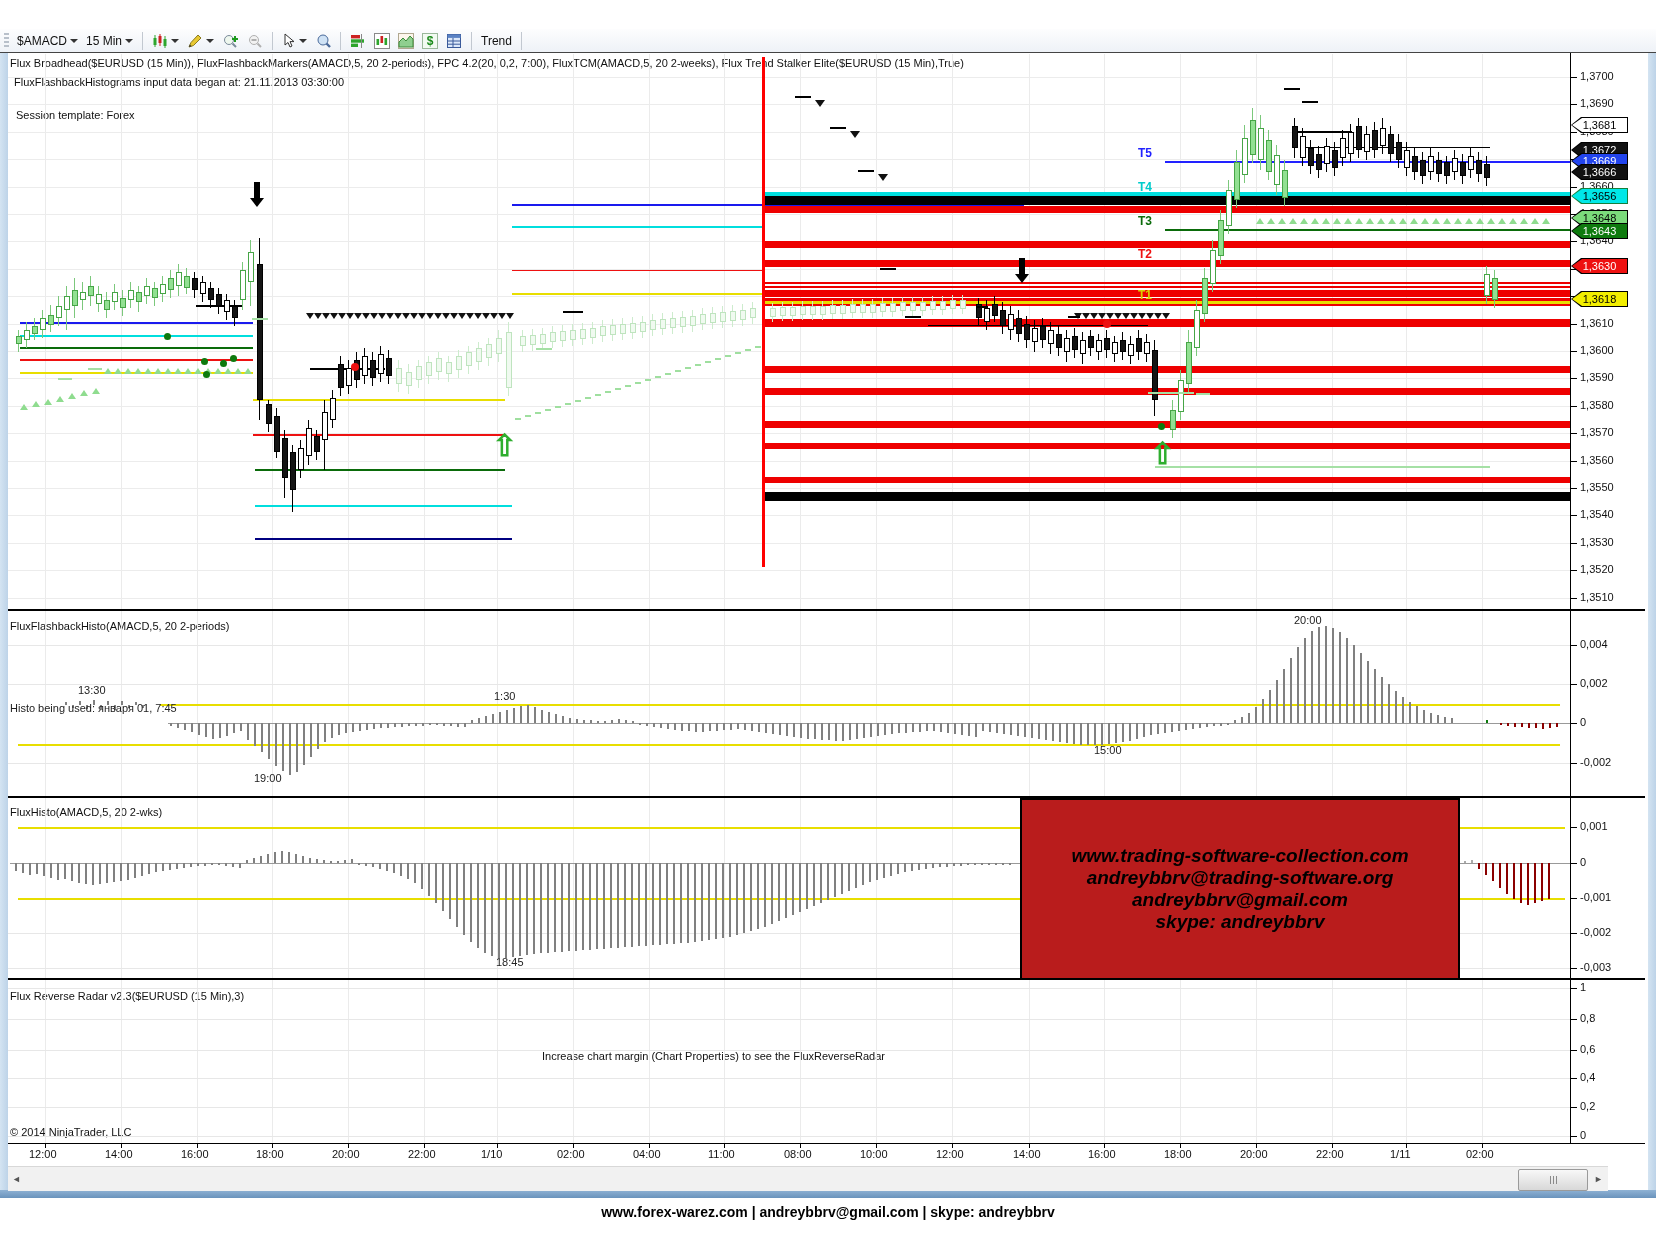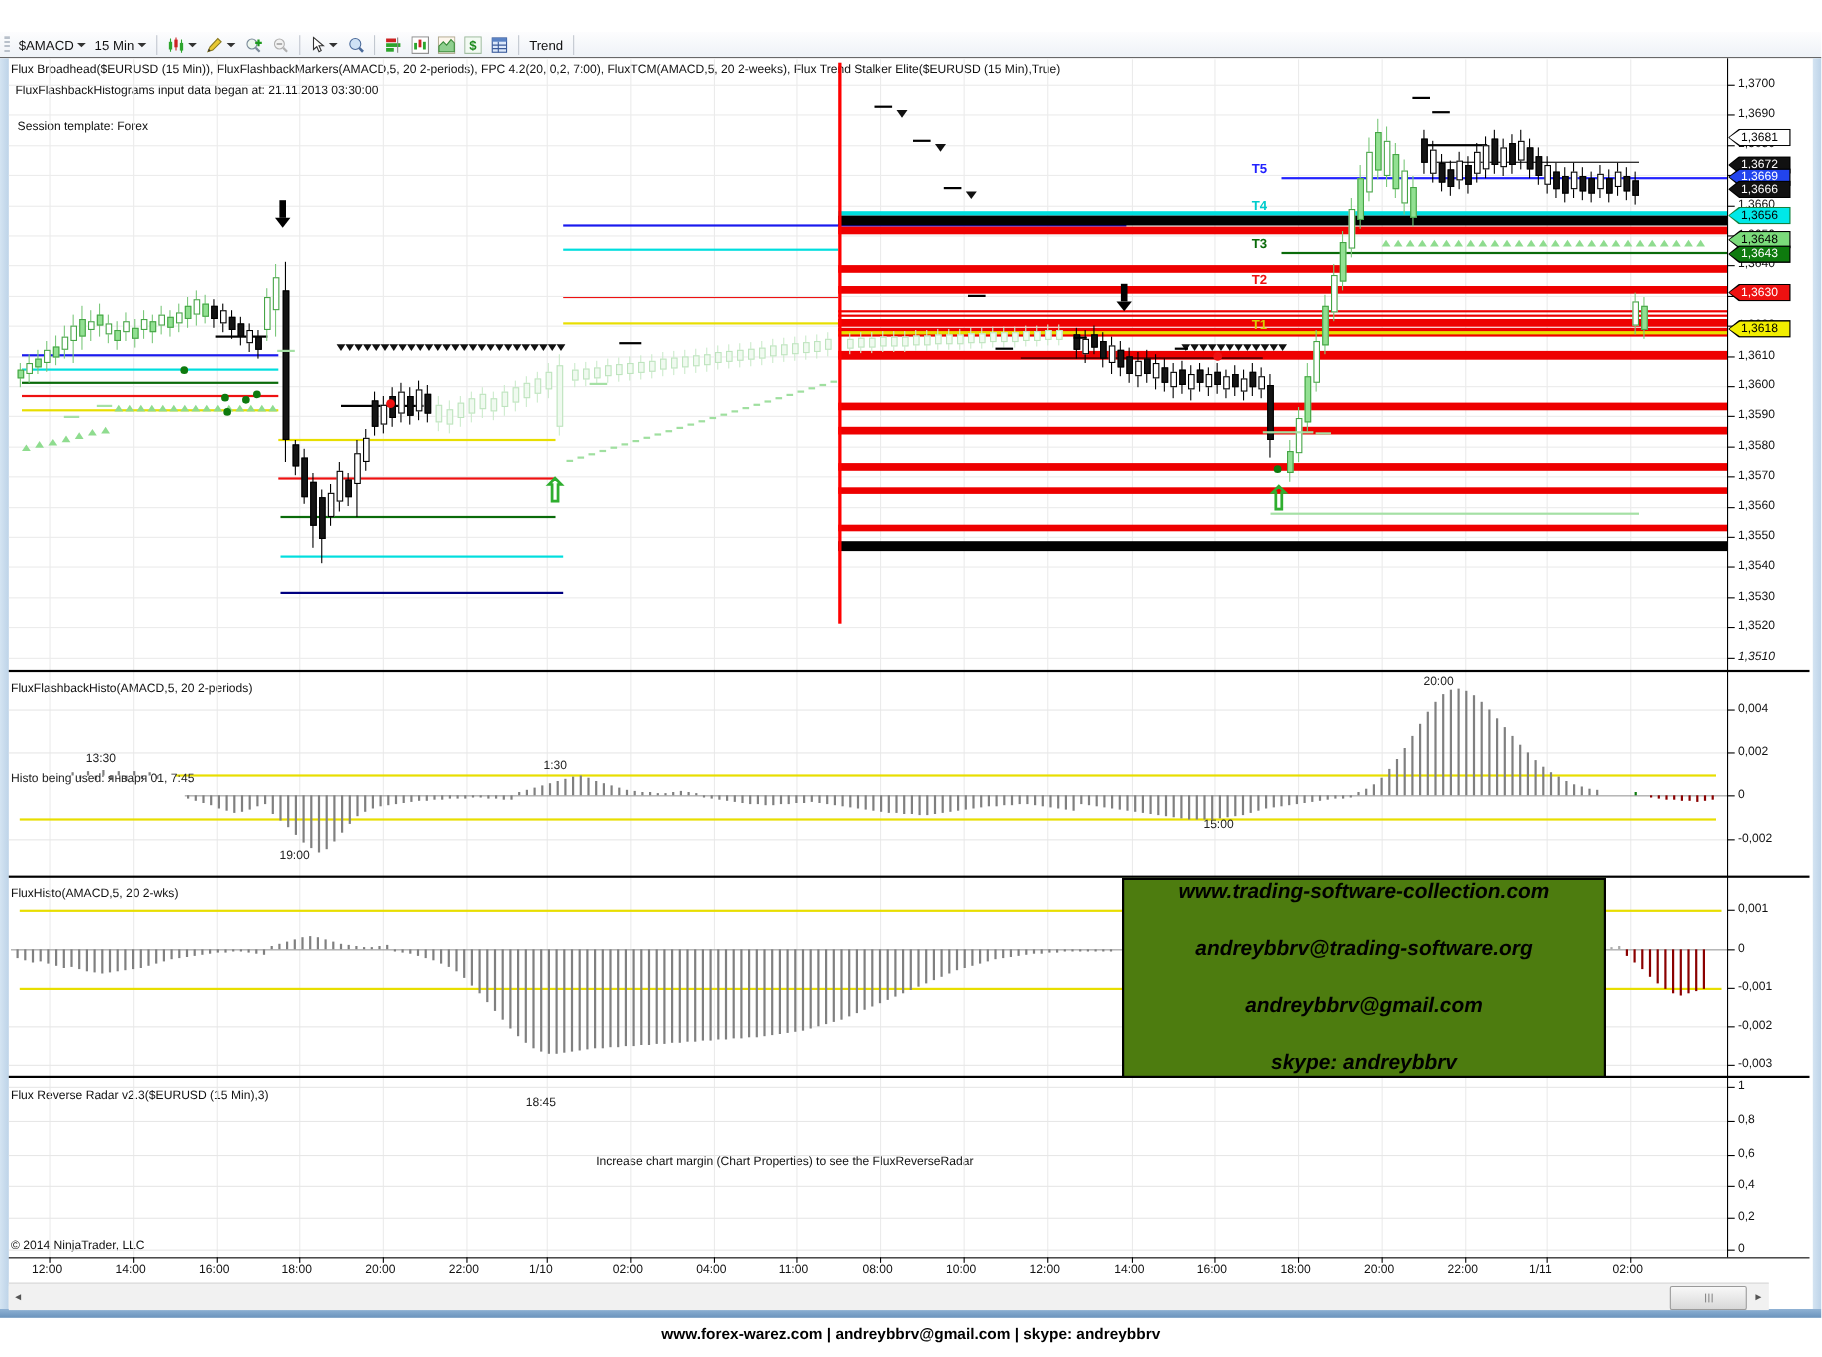--- a/index.html
+++ b/index.html
@@ -18,22 +18,22 @@
   .winbtn{width:32px;height:19px;margin-left:2px;border:1px solid #7e8finalize90;border:1px solid #8a98a8;border-radius:3px;
     background:linear-gradient(#fdfdfd,#d9e2ec);display:flex;align-items:center;justify-content:center;font-size:11px;color:#222;}
   #btn-close{background:linear-gradient(#e89a8e,#c14b38);border-color:#8a2a1c;}
   .grip{width:5px;height:16px;margin:0 4px;background:repeating-linear-gradient(#b8c0ca 0 2px,transparent 2px 4px);}
   
   .edge{background:linear-gradient(90deg,#d4e4f2,#bdd3e8);}
   #bottomedge{background:linear-gradient(#8fb2d4,#6a93bc);}
   
   .lbl{position:absolute;white-space:nowrap;font-size:11px;color:#111;}
   
-  #wmbox{left:1020px;top:798px;width:436px;height:178px;background:#4d7c0f;border:2px solid #000;
-    display:flex;flex-direction:column;justify-content:space-between;align-items:center;z-index:60;}
+  #wmbox{left:1020px;top:798px;width:436px;height:178px;background:#b91c1c;border:2px solid #000;
+    display:flex;flex-direction:column;justify-content:center;align-items:center;z-index:60;}
   #wmbox div{font-weight:bold;font-style:italic;font-size:19px;color:#000;white-space:nowrap;}
   
   #hscroll{left:8px;top:1166px;width:1600px;height:24px;background:#f1f1f1;border-top:1px solid #d8d8d8;}
   .sb-btn{position:absolute;top:2px;width:17px;height:20px;background:#f1f1f1;display:flex;align-items:center;justify-content:center;color:#555;font-size:9px;}
   #sb-thumb{position:absolute;left:1510px;top:2px;width:68px;height:20px;border:1px solid #9a9a9a;border-radius:2px;
     background:linear-gradient(#f8f8f8,#d8d8d8);display:flex;align-items:center;justify-content:center;gap:2px;}
   #sb-thumb i{width:1px;height:8px;background:#8a8a8a;}
   #footer-promo{left:0;top:1204px;width:1656px;text-align:center;font-size:14px;font-weight:bold;color:#000;}
 </style>
 </head>
@@ -1118,21 +1118,21 @@
     <div class="abs" style="left: 1015px; top: 274px; width: 0px; height: 0px; background: none; border-left: 7px solid transparent; border-right: 7px solid transparent; border-top: 9px solid rgb(0, 0, 0);"></div>
     <div class="abs" style="left: 492px; top: 428px; font-size: 30px; color: rgb(47, 174, 47); white-space: nowrap; font-weight: bold;">⇧</div>
     <div class="abs" style="left: 1150px; top: 436px; font-size: 30px; color: rgb(47, 174, 47); white-space: nowrap; font-weight: bold;">⇧</div>
     <div class="abs" style="left: 762px; top: 57px; width: 3px; height: 510px; background: rgb(255, 0, 0);"></div>
     <div class="abs" style="left: 78px; top: 684px; font-size: 11px; color: rgb(34, 34, 34); white-space: nowrap;">13:30</div>
     <div class="abs" style="left: 10px; top: 702px; font-size: 11px; color: rgb(34, 34, 34); white-space: nowrap;">Histo being used: января 01, 7:45</div>
     <div class="abs" style="left: 494px; top: 690px; font-size: 11px; color: rgb(34, 34, 34); white-space: nowrap;">1:30</div>
     <div class="abs" style="left: 254px; top: 772px; font-size: 11px; color: rgb(34, 34, 34); white-space: nowrap;">19:00</div>
     <div class="abs" style="left: 1094px; top: 744px; font-size: 11px; color: rgb(34, 34, 34); white-space: nowrap;">15:00</div>
     <div class="abs" style="left: 1294px; top: 614px; font-size: 11px; color: rgb(34, 34, 34); white-space: nowrap;">20:00</div>
-    <div class="abs" style="left: 478px; top: 956px; font-size: 11px; color: rgb(34, 34, 34); white-space: nowrap; margin-top: 40px;">18:45</div>
+    <div class="abs" style="left: 496px; top: 956px; font-size: 11px; color: rgb(34, 34, 34); white-space: nowrap;">18:45</div>
     <div class="abs" style="left: 1138px; top: 146px; font-size: 12px; color: rgb(34, 34, 255); white-space: nowrap; font-weight: bold;">T5</div>
     <div class="abs" style="left: 1138px; top: 180px; font-size: 12px; color: rgb(0, 204, 204); white-space: nowrap; font-weight: bold;">T4</div>
     <div class="abs" style="left: 1138px; top: 214px; font-size: 12px; color: rgb(10, 107, 10); white-space: nowrap; font-weight: bold;">T3</div>
     <div class="abs" style="left: 1138px; top: 247px; font-size: 12px; color: rgb(238, 17, 17); white-space: nowrap; font-weight: bold;">T2</div>
     <div class="abs" style="left: 1138px; top: 288px; font-size: 12px; color: rgb(216, 206, 0); white-space: nowrap; font-weight: bold;">T1</div>
     <div class="abs" style="left: 8px; top: 609px; width: 1637px; height: 2px; background: rgb(0, 0, 0);"></div>
     <div class="abs" style="left: 8px; top: 796px; width: 1637px; height: 2px; background: rgb(0, 0, 0);"></div>
     <div class="abs" style="left: 8px; top: 978px; width: 1637px; height: 2px; background: rgb(0, 0, 0);"></div>
     <div class="abs" style="left: 8px; top: 1143px; width: 1637px; height: 1px; background: rgb(0, 0, 0);"></div>
     <div class="abs" style="left: 1570px; top: 53px; width: 1px; height: 1090px; background: rgb(0, 0, 0);"></div>
@@ -1168,21 +1168,21 @@
     <div class="abs" style="left: 1580px; top: 454px; font-size: 11px; color: rgb(17, 17, 17); white-space: nowrap;">1,3560</div>
     <div class="abs" style="left: 1570px; top: 488px; width: 7px; height: 1px; background: rgb(0, 0, 0);"></div>
     <div class="abs" style="left: 1580px; top: 481px; font-size: 11px; color: rgb(17, 17, 17); white-space: nowrap;">1,3550</div>
     <div class="abs" style="left: 1570px; top: 515px; width: 7px; height: 1px; background: rgb(0, 0, 0);"></div>
     <div class="abs" style="left: 1580px; top: 508px; font-size: 11px; color: rgb(17, 17, 17); white-space: nowrap;">1,3540</div>
     <div class="abs" style="left: 1570px; top: 543px; width: 7px; height: 1px; background: rgb(0, 0, 0);"></div>
     <div class="abs" style="left: 1580px; top: 536px; font-size: 11px; color: rgb(17, 17, 17); white-space: nowrap;">1,3530</div>
     <div class="abs" style="left: 1570px; top: 570px; width: 7px; height: 1px; background: rgb(0, 0, 0);"></div>
     <div class="abs" style="left: 1580px; top: 563px; font-size: 11px; color: rgb(17, 17, 17); white-space: nowrap;">1,3520</div>
     <div class="abs" style="left: 1570px; top: 598px; width: 7px; height: 1px; background: rgb(0, 0, 0);"></div>
-    <div class="abs" style="left: 1580px; top: 591px; font-size: 11px; color: rgb(17, 17, 17); white-space: nowrap; font-style: italic;">1,3510</div>
+    <div class="abs" style="left: 1580px; top: 591px; font-size: 11px; color: rgb(17, 17, 17); white-space: nowrap;">1,3510</div>
     <div class="abs" style="left: 1570px; top: 645px; width: 7px; height: 1px; background: rgb(0, 0, 0);"></div>
     <div class="abs" style="left: 1580px; top: 638px; font-size: 11px; color: rgb(17, 17, 17); white-space: nowrap;">0,004</div>
     <div class="abs" style="left: 1570px; top: 684px; width: 7px; height: 1px; background: rgb(0, 0, 0);"></div>
     <div class="abs" style="left: 1580px; top: 677px; font-size: 11px; color: rgb(17, 17, 17); white-space: nowrap;">0,002</div>
     <div class="abs" style="left: 1570px; top: 723px; width: 7px; height: 1px; background: rgb(0, 0, 0);"></div>
     <div class="abs" style="left: 1580px; top: 716px; font-size: 11px; color: rgb(17, 17, 17); white-space: nowrap;">0</div>
     <div class="abs" style="left: 1570px; top: 763px; width: 7px; height: 1px; background: rgb(0, 0, 0);"></div>
     <div class="abs" style="left: 1580px; top: 756px; font-size: 11px; color: rgb(17, 17, 17); white-space: nowrap;">-0,002</div>
     <div class="abs" style="left: 1570px; top: 827px; width: 7px; height: 1px; background: rgb(0, 0, 0);"></div>
     <div class="abs" style="left: 1580px; top: 820px; font-size: 11px; color: rgb(17, 17, 17); white-space: nowrap;">0,001</div>

